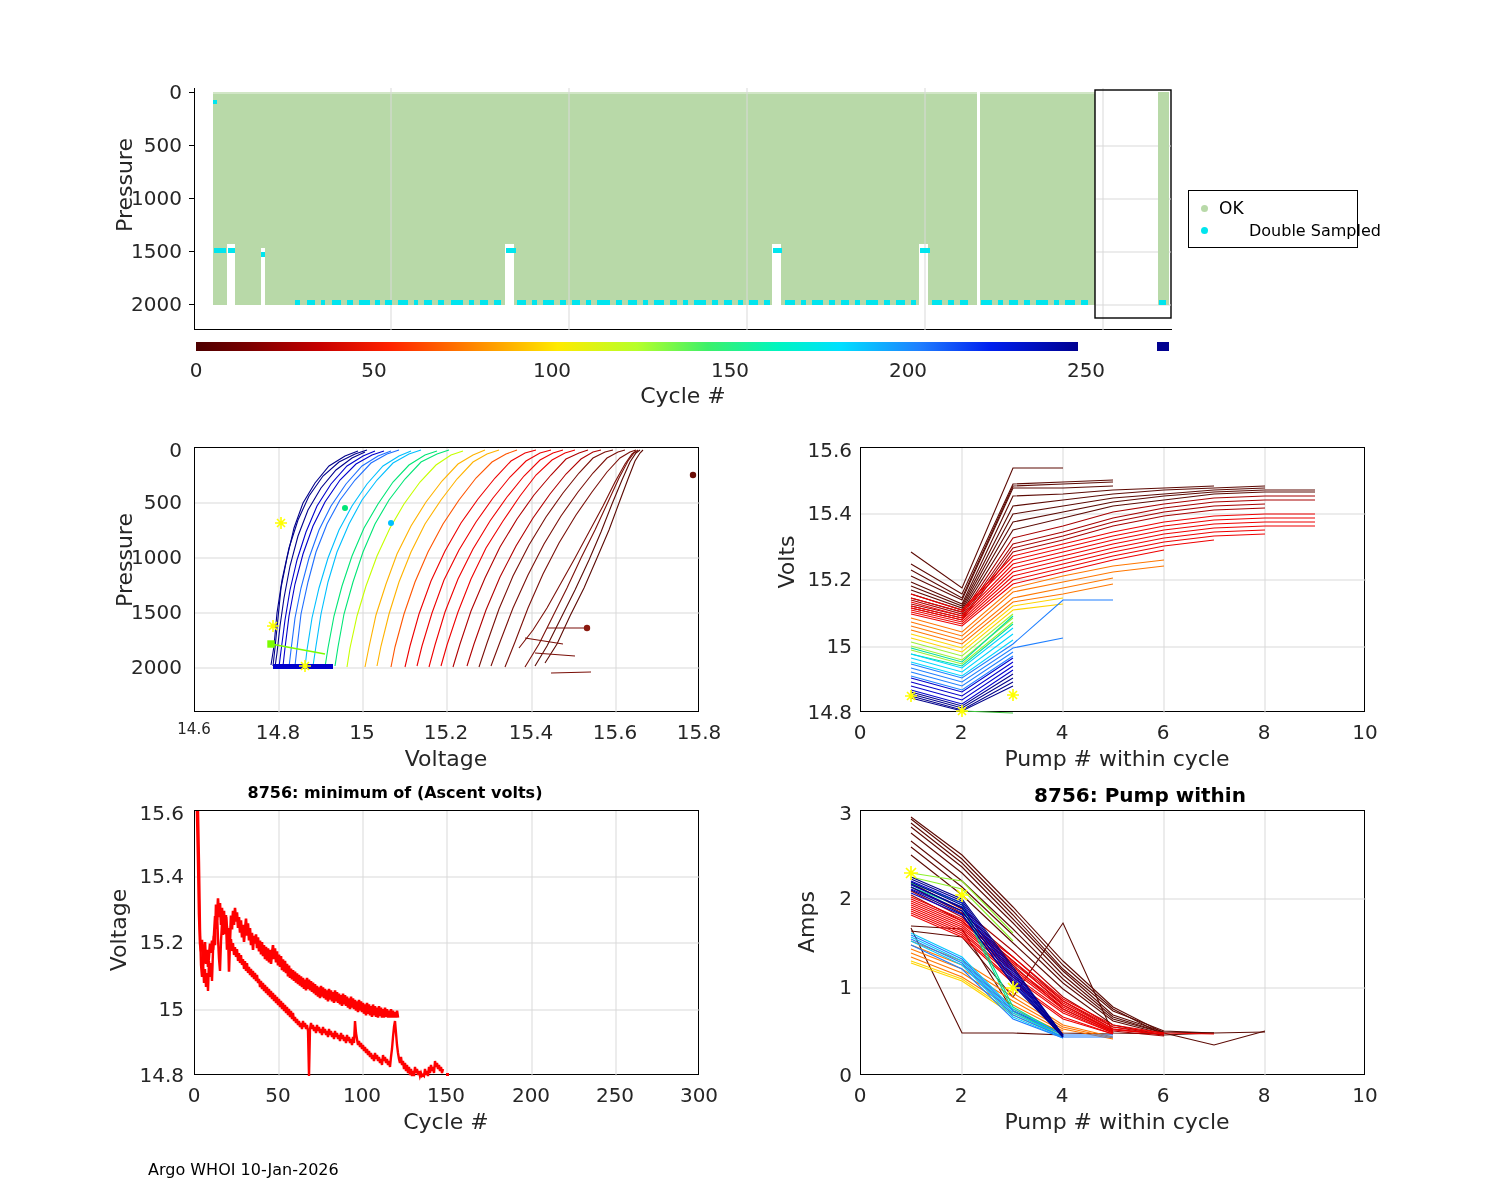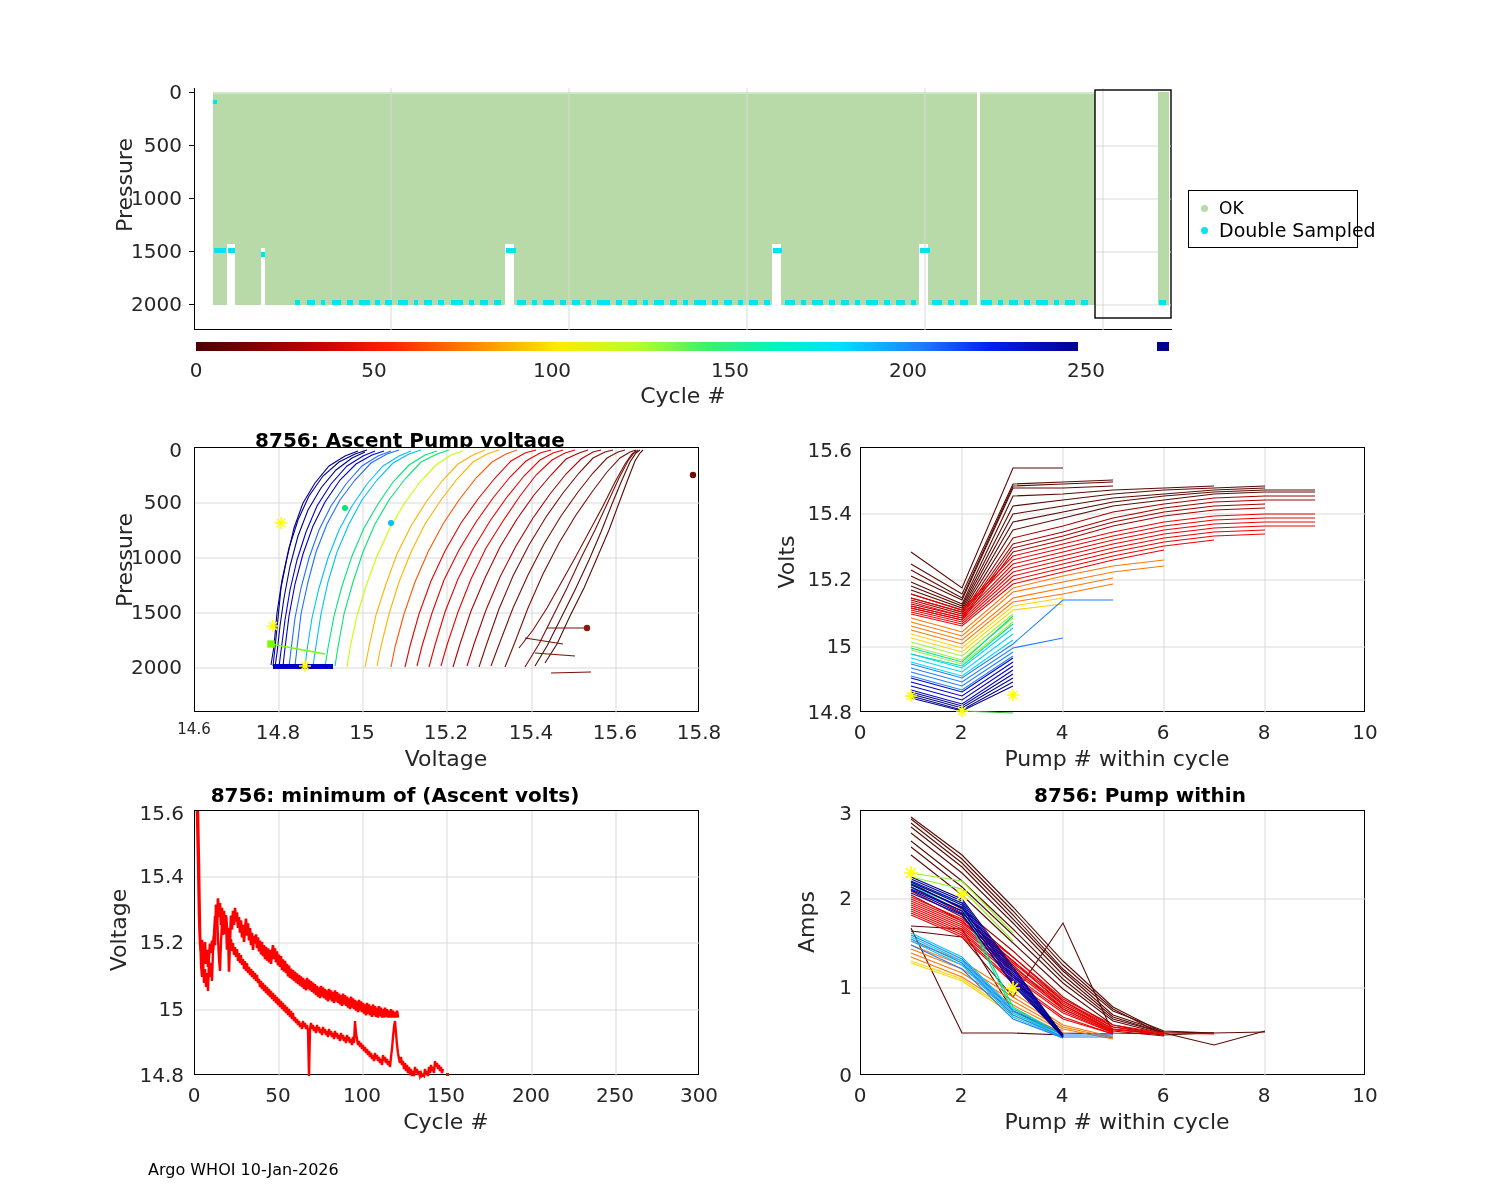--- a/index.html
+++ b/index.html
@@ -196,28 +196,27 @@
   <div class="axlabel" style="left:583px;top:383px;width:200px;font-size:22px;">Cycle #</div>
   <div class="axlabel rot" style="left:112px;top:265px;width:160px;font-size:22px;">Pressure</div>
 
   <div class="legend" style="left:1188px;top:190px;width:150px;">
     <div class="legend-row">
       <span class="legend-dot" style="background:#b8d9a8;"></span>
       <span class="legend-label" style="font-size:17px;">OK</span>
     </div>
     <div class="legend-row">
       <span class="legend-dot" style="background:#00e5ee;"></span>
-      <span class="legend-label" style="font-size:19px;">Double Sampled</span>
+      <span class="legend-label" style="font-size:16px;margin-left:30px;">Double Sampled</span>
     </div>
   </div>
 </div>
 
 <div class="panel" style="left:0;top:410px;width:750px;height:360px;">
 
-  <div class="ptitle" style="left:100px;top:18px;width:620px;font-size:20px;">8756: Ascent Pump voltage</div>
 
   <div class="axes box" style="left:194px;top:447px;width:505px;height:0;"></div>
 
   <div class="axes box" style="left:194px;top:37px;width:505px;height:265px;">
     <svg width="505" height="265" viewBox="0 0 505 265">
       <g stroke="#d9d9d9" stroke-width="1">
         <line x1="84" y1="0" x2="84" y2="265"></line>
         <line x1="168" y1="0" x2="168" y2="265"></line>
         <line x1="252" y1="0" x2="252" y2="265"></line>
         <line x1="337" y1="0" x2="337" y2="265"></line>
@@ -446,21 +445,21 @@
   <div class="tick-x" style="left:413px;top:310px;font-size:20px;">6</div>
   <div class="tick-x" style="left:514px;top:310px;font-size:20px;">8</div>
   <div class="tick-x" style="left:615px;top:310px;font-size:20px;">10</div>
 
   <div class="axlabel" style="left:252px;top:336px;width:230px;font-size:22px;">Pump # within cycle</div>
   <div class="axlabel rot" style="left:24px;top:212px;width:120px;font-size:22px;">Volts</div>
 </div>
 
 <div class="panel" style="left:0;top:765px;width:750px;height:380px;">
 
-  <div class="ptitle" style="left:70px;top:18px;width:650px;font-size:20px;">8756: minimum of (Ascent volts)</div>
+  <div class="ptitle" style="left:70px;top:18px;width:650px;font-size:16px;">8756: minimum of (Ascent volts)</div>
 
   <div class="axes box" style="left:194px;top:45px;width:505px;height:265px;">
     <svg width="505" height="265" viewBox="0 0 505 265">
       <g stroke="#d9d9d9" stroke-width="1">
         <line x1="84" y1="0" x2="84" y2="265"></line>
         <line x1="168" y1="0" x2="168" y2="265"></line>
         <line x1="252" y1="0" x2="252" y2="265"></line>
         <line x1="337" y1="0" x2="337" y2="265"></line>
         <line x1="421" y1="0" x2="421" y2="265"></line>
         <line x1="0" y1="66" x2="505" y2="66"></line>

